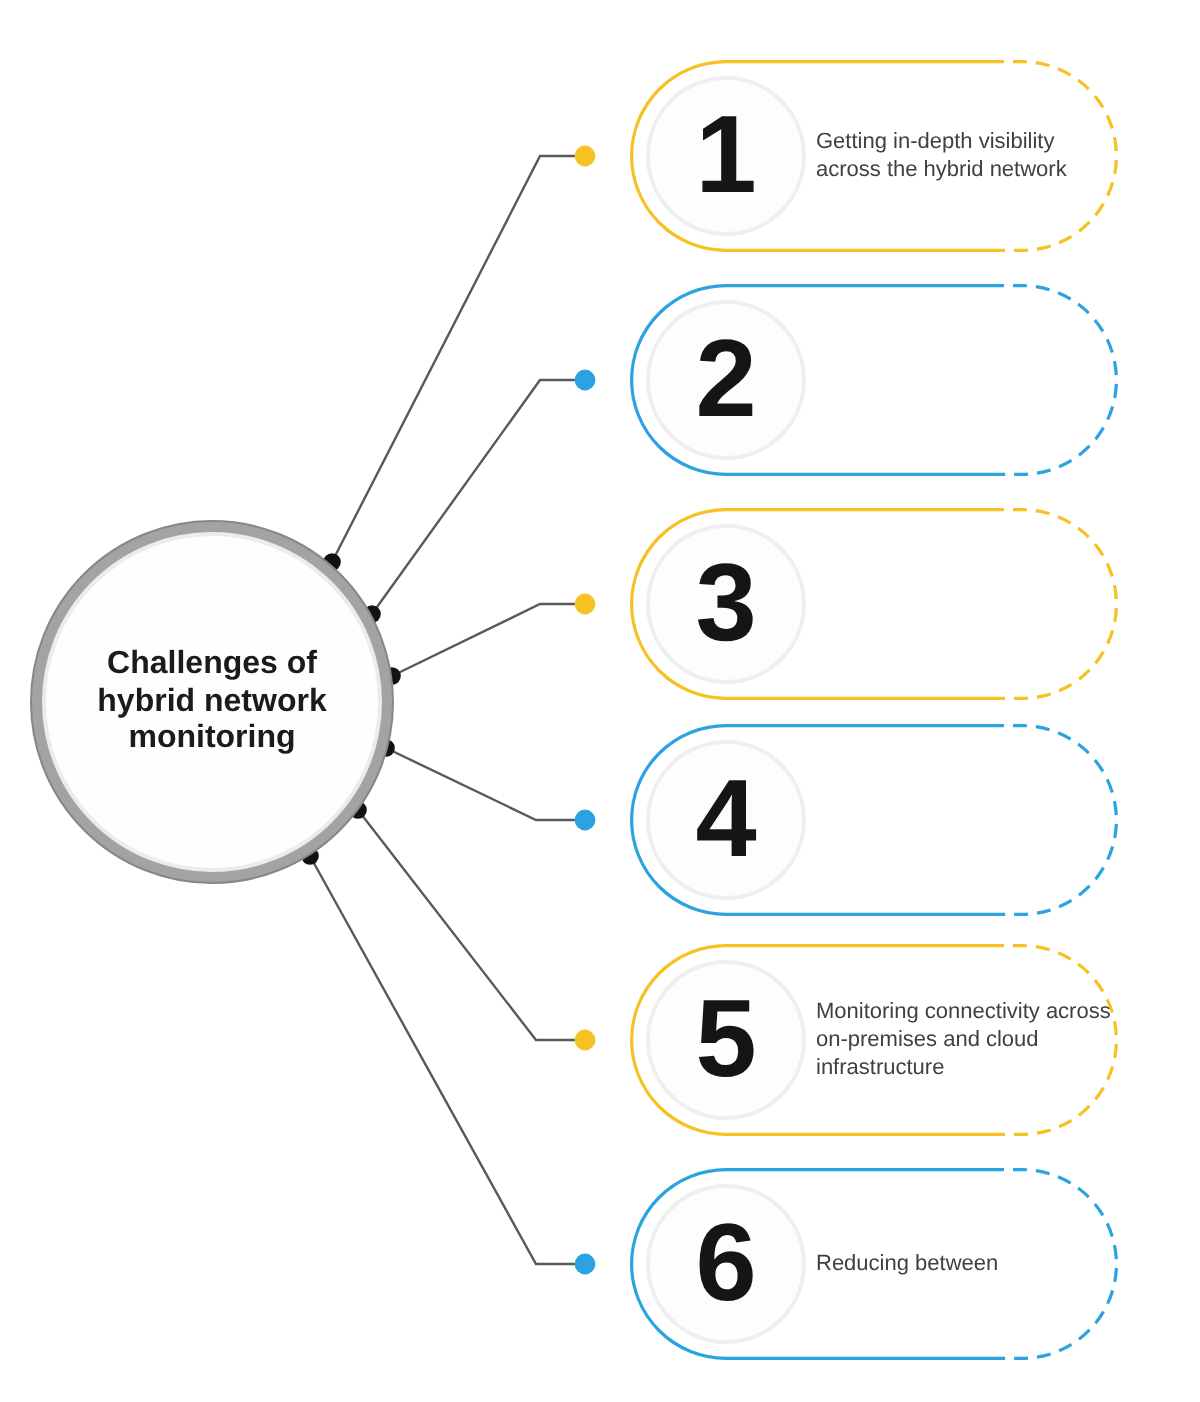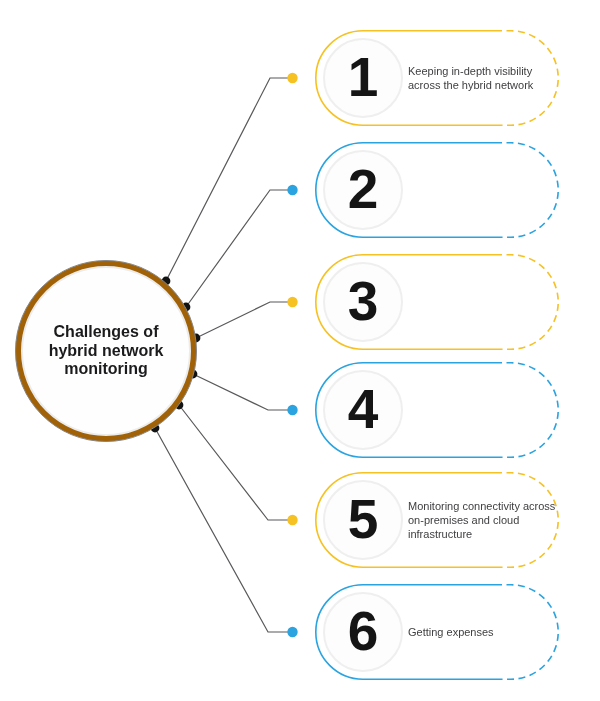--- a/index.html
+++ b/index.html
@@ -21,21 +21,21 @@
     left: 0; top: 0;
     width: 600px; height: 701px;
   }
   
   .hub {
     position: absolute;
     left: 15px; top: 260px;
     width: 182px; height: 182px;
     border-radius: 50%;
     border: 1.4px solid #85878a;
-    background: #a16207;
+    background: #a3a3a3;
     box-sizing: border-box;
   }
   .hub-inner-ring {
     position: absolute;
     left: 5px; top: 5px; right: 5px; bottom: 5px;
     border-radius: 50%;
     border: 2px solid #ececec;
     background: #fefefe;
   }
   .hub-title {
@@ -139,21 +139,21 @@
   </div>
 
   <div class="card c1">
     <svg class="card-border" viewBox="0 0 244 96">
       <path fill="none" stroke-width="1.6" d="M 180,0.8 H 48 A 47.2,47.2 0 0 0 48,95.2 H 183" stroke="#f6c122"></path>
       <path fill="none" stroke-width="1.6" stroke-dasharray="7 4.5" d="M 180,0.8 H 196 A 47.2,47.2 0 0 1 196,95.2 H 183" stroke="#f6c122"></path>
     </svg>
     <div class="num-badge">
       <span class="num">1</span>
     </div>
-    <div class="card-text">Keeping in-depth visibility across the hybrid network</div>
+    <div class="card-text">Getting in-depth visibility across the hybrid network</div>
   </div>
 
   <div class="card c2">
     <svg class="card-border" viewBox="0 0 244 96">
       <path fill="none" stroke-width="1.6" d="M 180,0.8 H 48 A 47.2,47.2 0 0 0 48,95.2 H 183" stroke="#2aa3e0"></path>
       <path fill="none" stroke-width="1.6" stroke-dasharray="7 4.5" d="M 180,0.8 H 196 A 47.2,47.2 0 0 1 196,95.2 H 183" stroke="#2aa3e0"></path>
     </svg>
     <div class="num-badge">
       <span class="num">2</span>
     </div>
@@ -191,16 +191,16 @@
   </div>
 
   <div class="card c6">
     <svg class="card-border" viewBox="0 0 244 96">
       <path fill="none" stroke-width="1.6" d="M 180,0.8 H 48 A 47.2,47.2 0 0 0 48,95.2 H 183" stroke="#2aa3e0"></path>
       <path fill="none" stroke-width="1.6" stroke-dasharray="7 4.5" d="M 180,0.8 H 196 A 47.2,47.2 0 0 1 196,95.2 H 183" stroke="#2aa3e0"></path>
     </svg>
     <div class="num-badge">
       <span class="num">6</span>
     </div>
-    <div class="card-text">Getting expenses</div>
+    <div class="card-text">Reducing between</div>
   </div>
 
 </div>
 
 </body></html>

